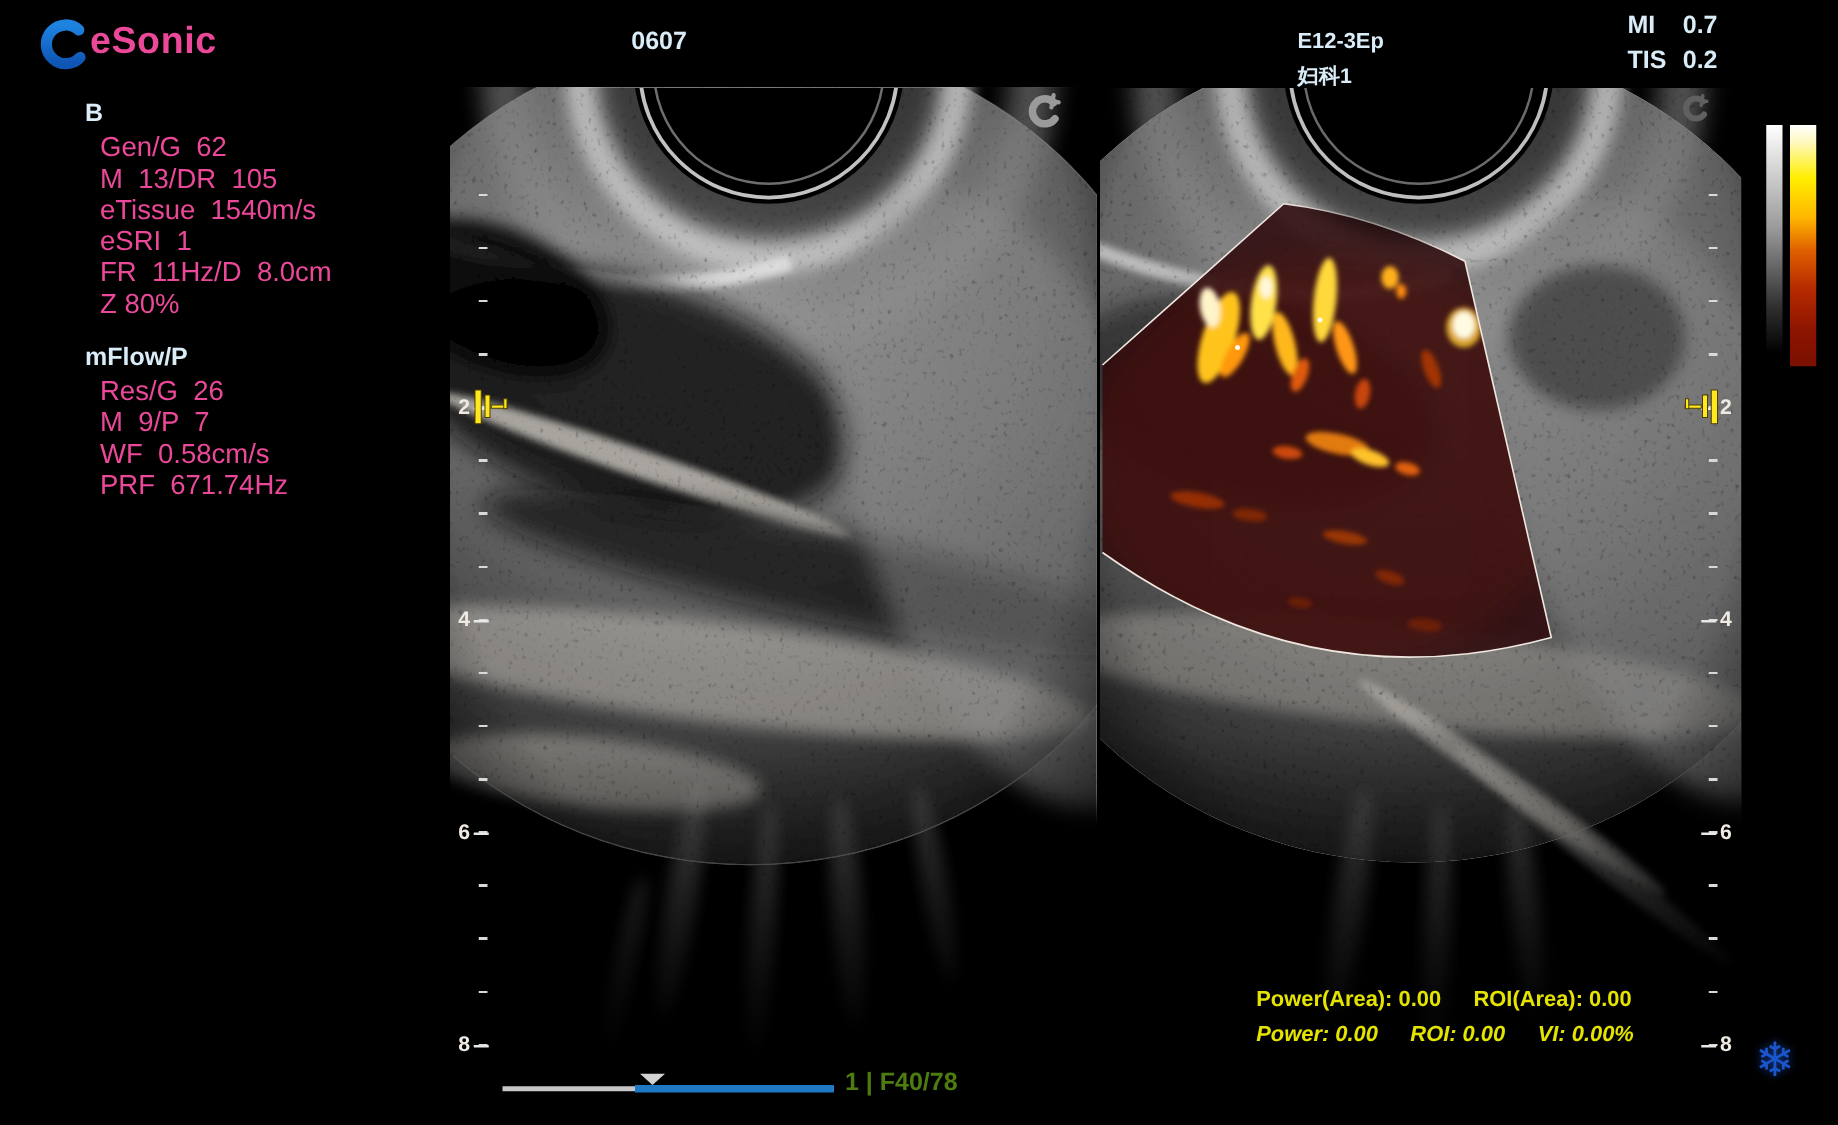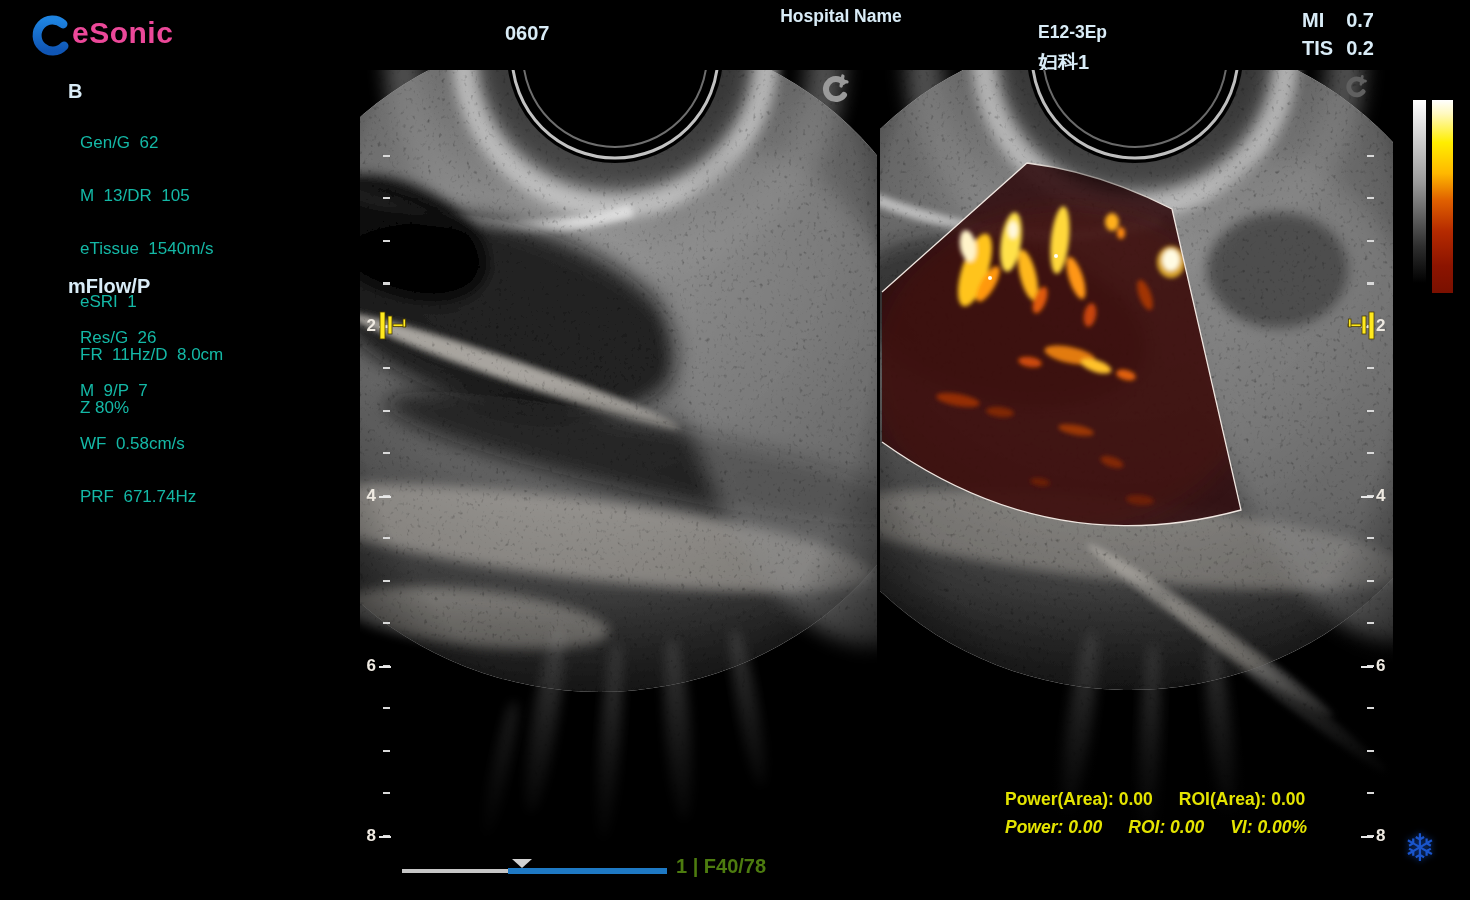--- a/index.html
+++ b/index.html
@@ -1,21 +1,21 @@
 <!DOCTYPE html>
 <html><head>
 <meta charset="utf-8">
 <style>
   html,body{margin:0;padding:0;background:#000;}
   body{width:1470px;height:900px;position:relative;overflow:hidden;
        font-family:"Liberation Sans",sans-serif;color:#d9ecf7;}
   .abs{position:absolute;}
   .pre{white-space:pre;}
   .hdr{font-weight:bold;color:#d9ecf7;}
-  .panel-line{height:25px;font-size:17px;color:#14b8a6;margin-top:28px;}
+  .panel-line{height:25px;font-size:22px;color:#ec4899;}
   .ruler-minor{background:repeating-linear-gradient(180deg,#d9d9d9 0 2px,transparent 2px 42.5px);}
   .ruler-major{height:2px;background:#e8e8e8;}
   .ruler-label{width:16px;font-size:17px;font-weight:bold;color:#efeae2;line-height:20px;}
   .meas-row{display:flex;gap:26px;font-size:17.5px;font-weight:bold;color:#e4e400;}
   .tri{width:0;height:0;border-left:10px solid transparent;border-right:10px solid transparent;border-top:9px solid #d2d2d2;}
   .logo{display:flex;align-items:center;}
   .logo span{font-size:30px;font-weight:bold;color:#ec4899;letter-spacing:.5px;margin-left:-4px;}
   .mi-row{display:flex;justify-content:space-between;width:72px;font-size:20px;font-weight:bold;}
 </style>
 </head>
@@ -38,26 +38,25 @@
       <line x1="37" y1="5" x2="37" y2="21"></line>
         <line x1="29" y1="13" x2="45" y2="13"></line>
     </g>
   </svg>
   <span>eSonic</span>
 </div>
 
 <div class="abs hdr" style="left:505px;top:22px;font-size:20px;">0607</div>
 
 <div class="abs" style="left:700px;top:6px;width:282px;text-align:center;">
-  <div class="hdr" style="font-size:17.5px;">Hospital Name</div>
 </div>
 
 <div class="abs" style="left:1038px;top:22px;">
   <div class="hdr" style="font-size:17.5px;">E12-3Ep</div>
-  <div class="hdr" style="font-size:20px;margin-top:6px;">妇科1</div>
+  <div class="hdr" style="font-size:17px;margin-top:6px;">妇科1</div>
 </div>
 
 <div class="abs" style="left:1302px;top:9px;">
   <div class="mi-row">
     <span>MI</span>
     <span>0.7</span>
   </div>
   <div class="mi-row" style="margin-top:5px;">
     <span>TIS</span>
     <span>0.2</span>

